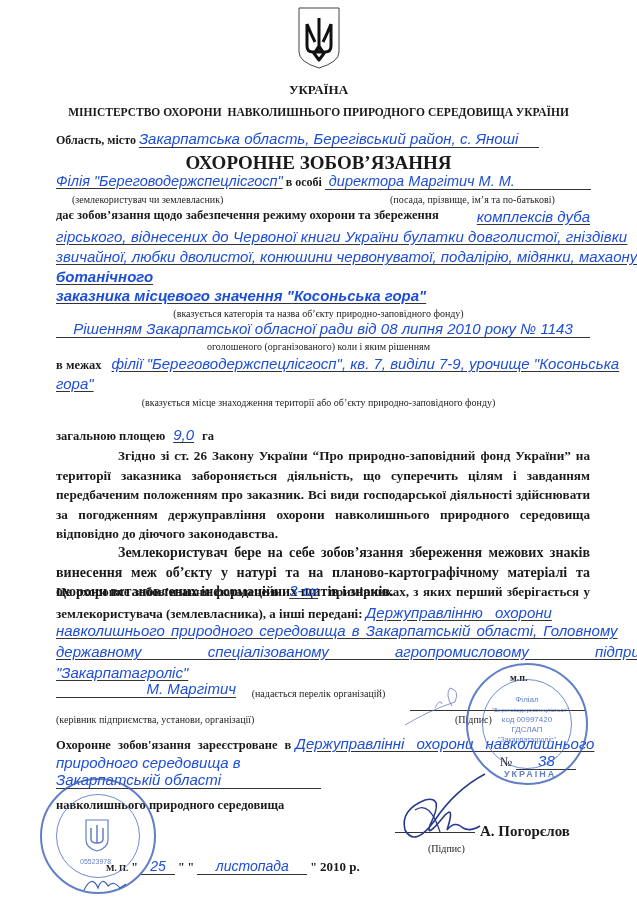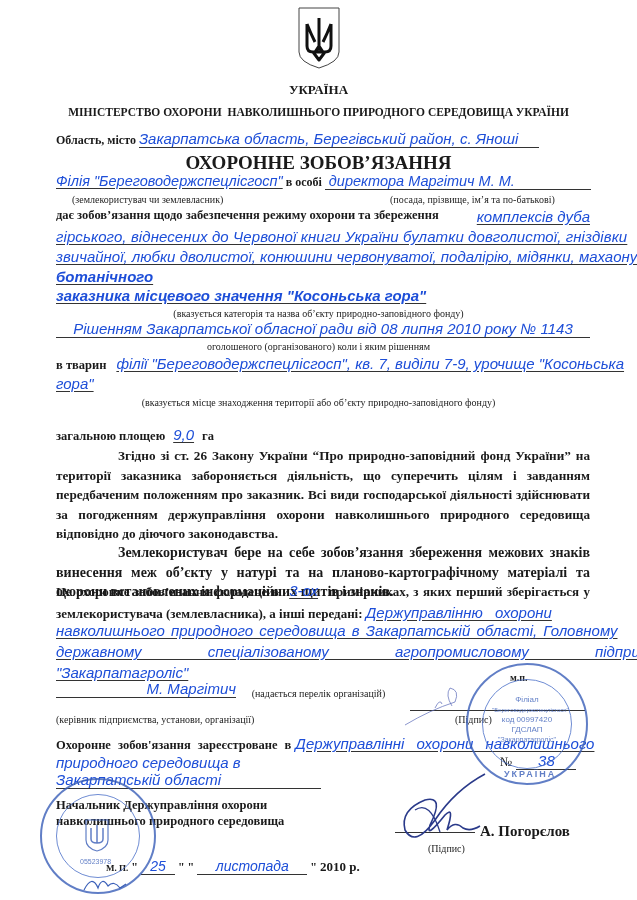--- a/index.html
+++ b/index.html
@@ -59,21 +59,21 @@
 <div class="abs" style="left:56px;top:268px;width:534px;display:flex;justify-content:space-between;white-space:nowrap;">
   <span class="hand u hw b">ботанічного</span>
 </div>
 <div class="abs hand u hw b" style="left:56px;top:287px;white-space:nowrap;">заказника місцевого значення "Косоньська гора"</div>
 <div class="abs small center" style="left:0;width:637px;top:308px;">(вказується категорія та назва об’єкту природно-заповідного фонду)</div>
 
 <div class="abs line hand hw center" style="left:56px;top:320px;width:534px;">Рішенням Закарпатської обласної ради від 08 липня 2010 року № 1143</div>
 <div class="abs small center" style="left:0;width:637px;top:341px;">оголошеного (організованого) коли і яким рішенням</div>
 
 <div class="abs" style="left:56px;top:355px;width:534px;white-space:nowrap;">
-  <span class="b" style="font-size:12.5px;">в тварин</span>
+  <span class="b" style="font-size:12.5px;">в межах</span>
   <span class="hand u hw" style="margin-left:6px;">філії "Береговодержспецлісгосп", кв. 7, виділи 7-9, урочище "Косоньська</span>
 </div>
 <div class="abs hand u hw" style="left:56px;top:375px;">гора"</div>
 <div class="abs small center" style="left:0;width:637px;top:397px;">(вказується місце знаходження території або об’єкту природно-заповідного фонду)</div>
 
 <div class="abs" style="left:56px;top:426px;white-space:nowrap;">
   <span class="b" style="font-size:12.5px;">загальною площею</span>
   <span class="hand u hw" style="margin:0 4px;">9,0</span>
   <span class="b" style="font-size:12.5px;">га</span>
 </div>
@@ -102,21 +102,20 @@
   <span class="b" style="font-size:12.5px;word-spacing:4px;">Охоронне зобов'язання зареєстроване в</span>
   <span class="hand u hw" style="word-spacing:8px;">Держуправлінні охорони навколишнього</span>
 </div>
 <div class="abs hand line hw" style="left:56px;top:754px;width:265px;">природного середовища в Закарпатській області</div>
 <div class="abs" style="left:500px;top:752px;white-space:nowrap;">
   <span style="font-size:13px;">№</span>
   <span class="hand line" style="display:inline-block;width:60px;text-align:center;font-size:15px;">38</span>
 </div>
 
 <div class="abs b" style="left:56px;top:797px;font-size:12.5px;line-height:16px;">
-  <div>Начальник Держуправління охорони</div>
   <div>навколишнього природного середовища</div>
 </div>
 <div class="abs line" style="left:395px;top:832px;width:80px;"></div>
 <div class="abs small" style="left:428px;top:843px;">(Підпис)</div>
 <div class="abs b" style="left:480px;top:823px;font-size:15px;">А. Погорєлов</div>
 
 <div class="abs" style="left:106px;top:858px;white-space:nowrap;font-size:12px;">
   <span class="b" style="font-size:9px;">М. П.</span>
   <span class="b">"</span>
   <span class="hand line" style="display:inline-block;width:34px;text-align:center;font-size:14px;">25</span>

